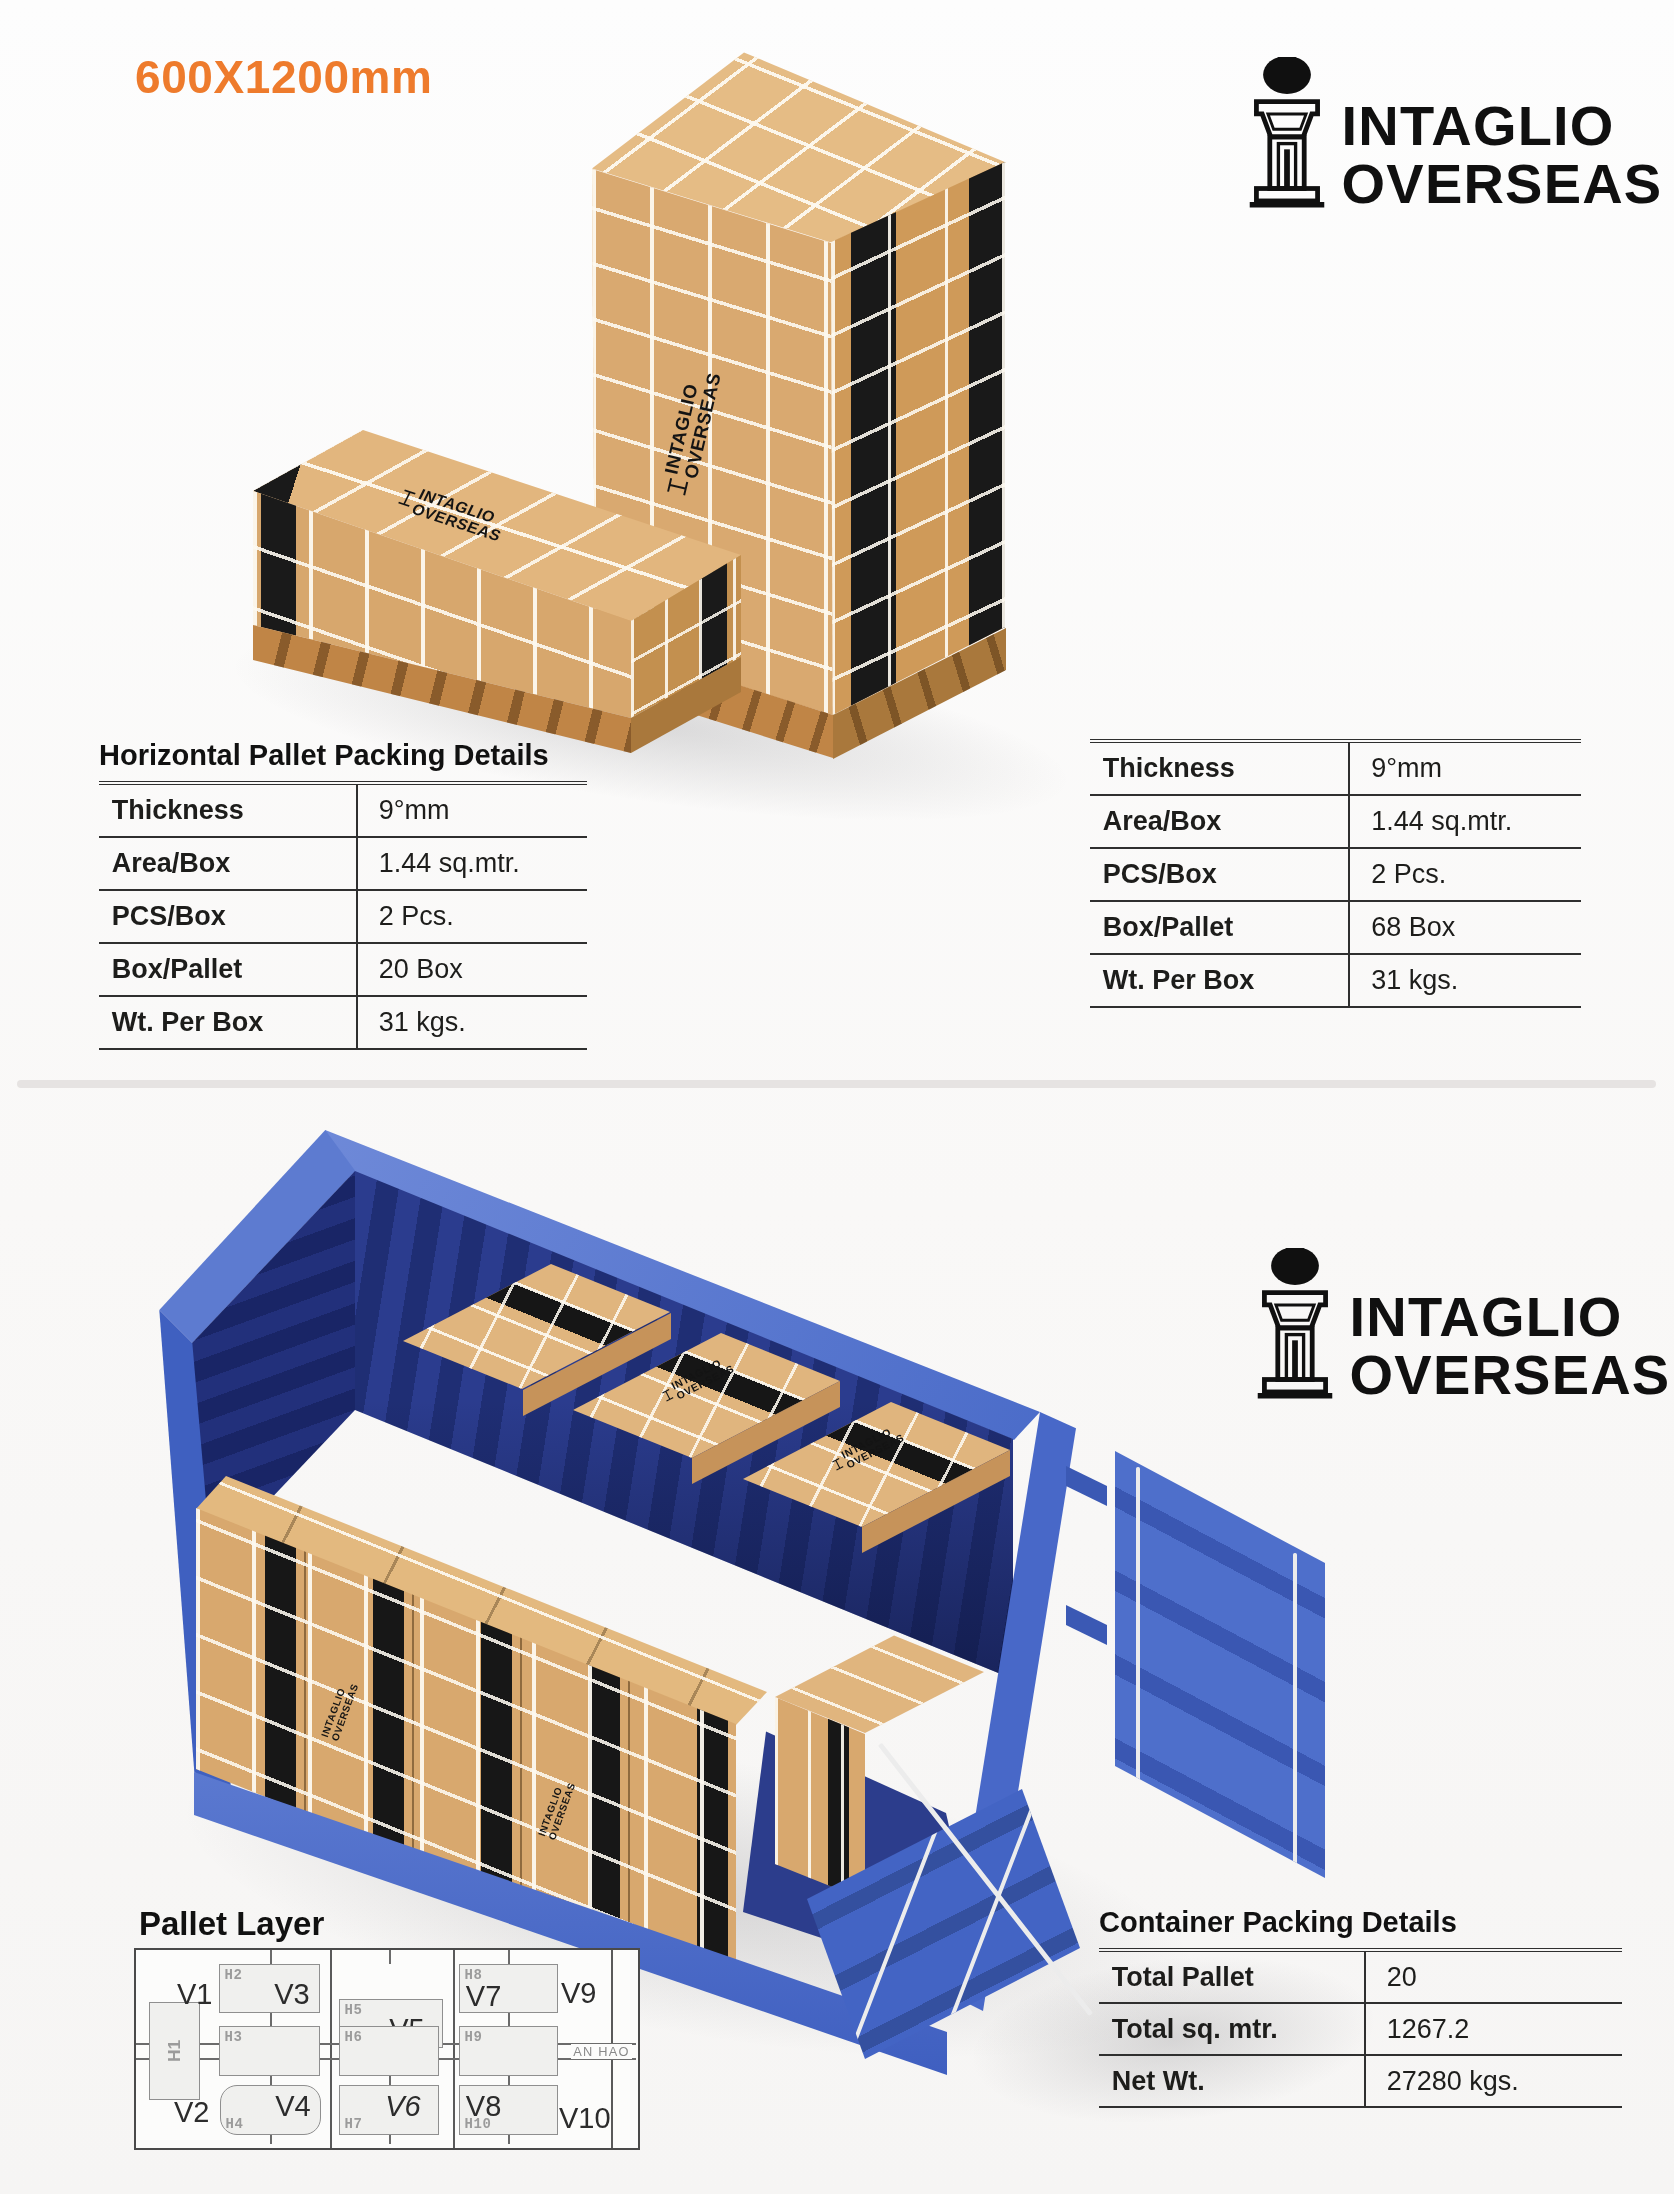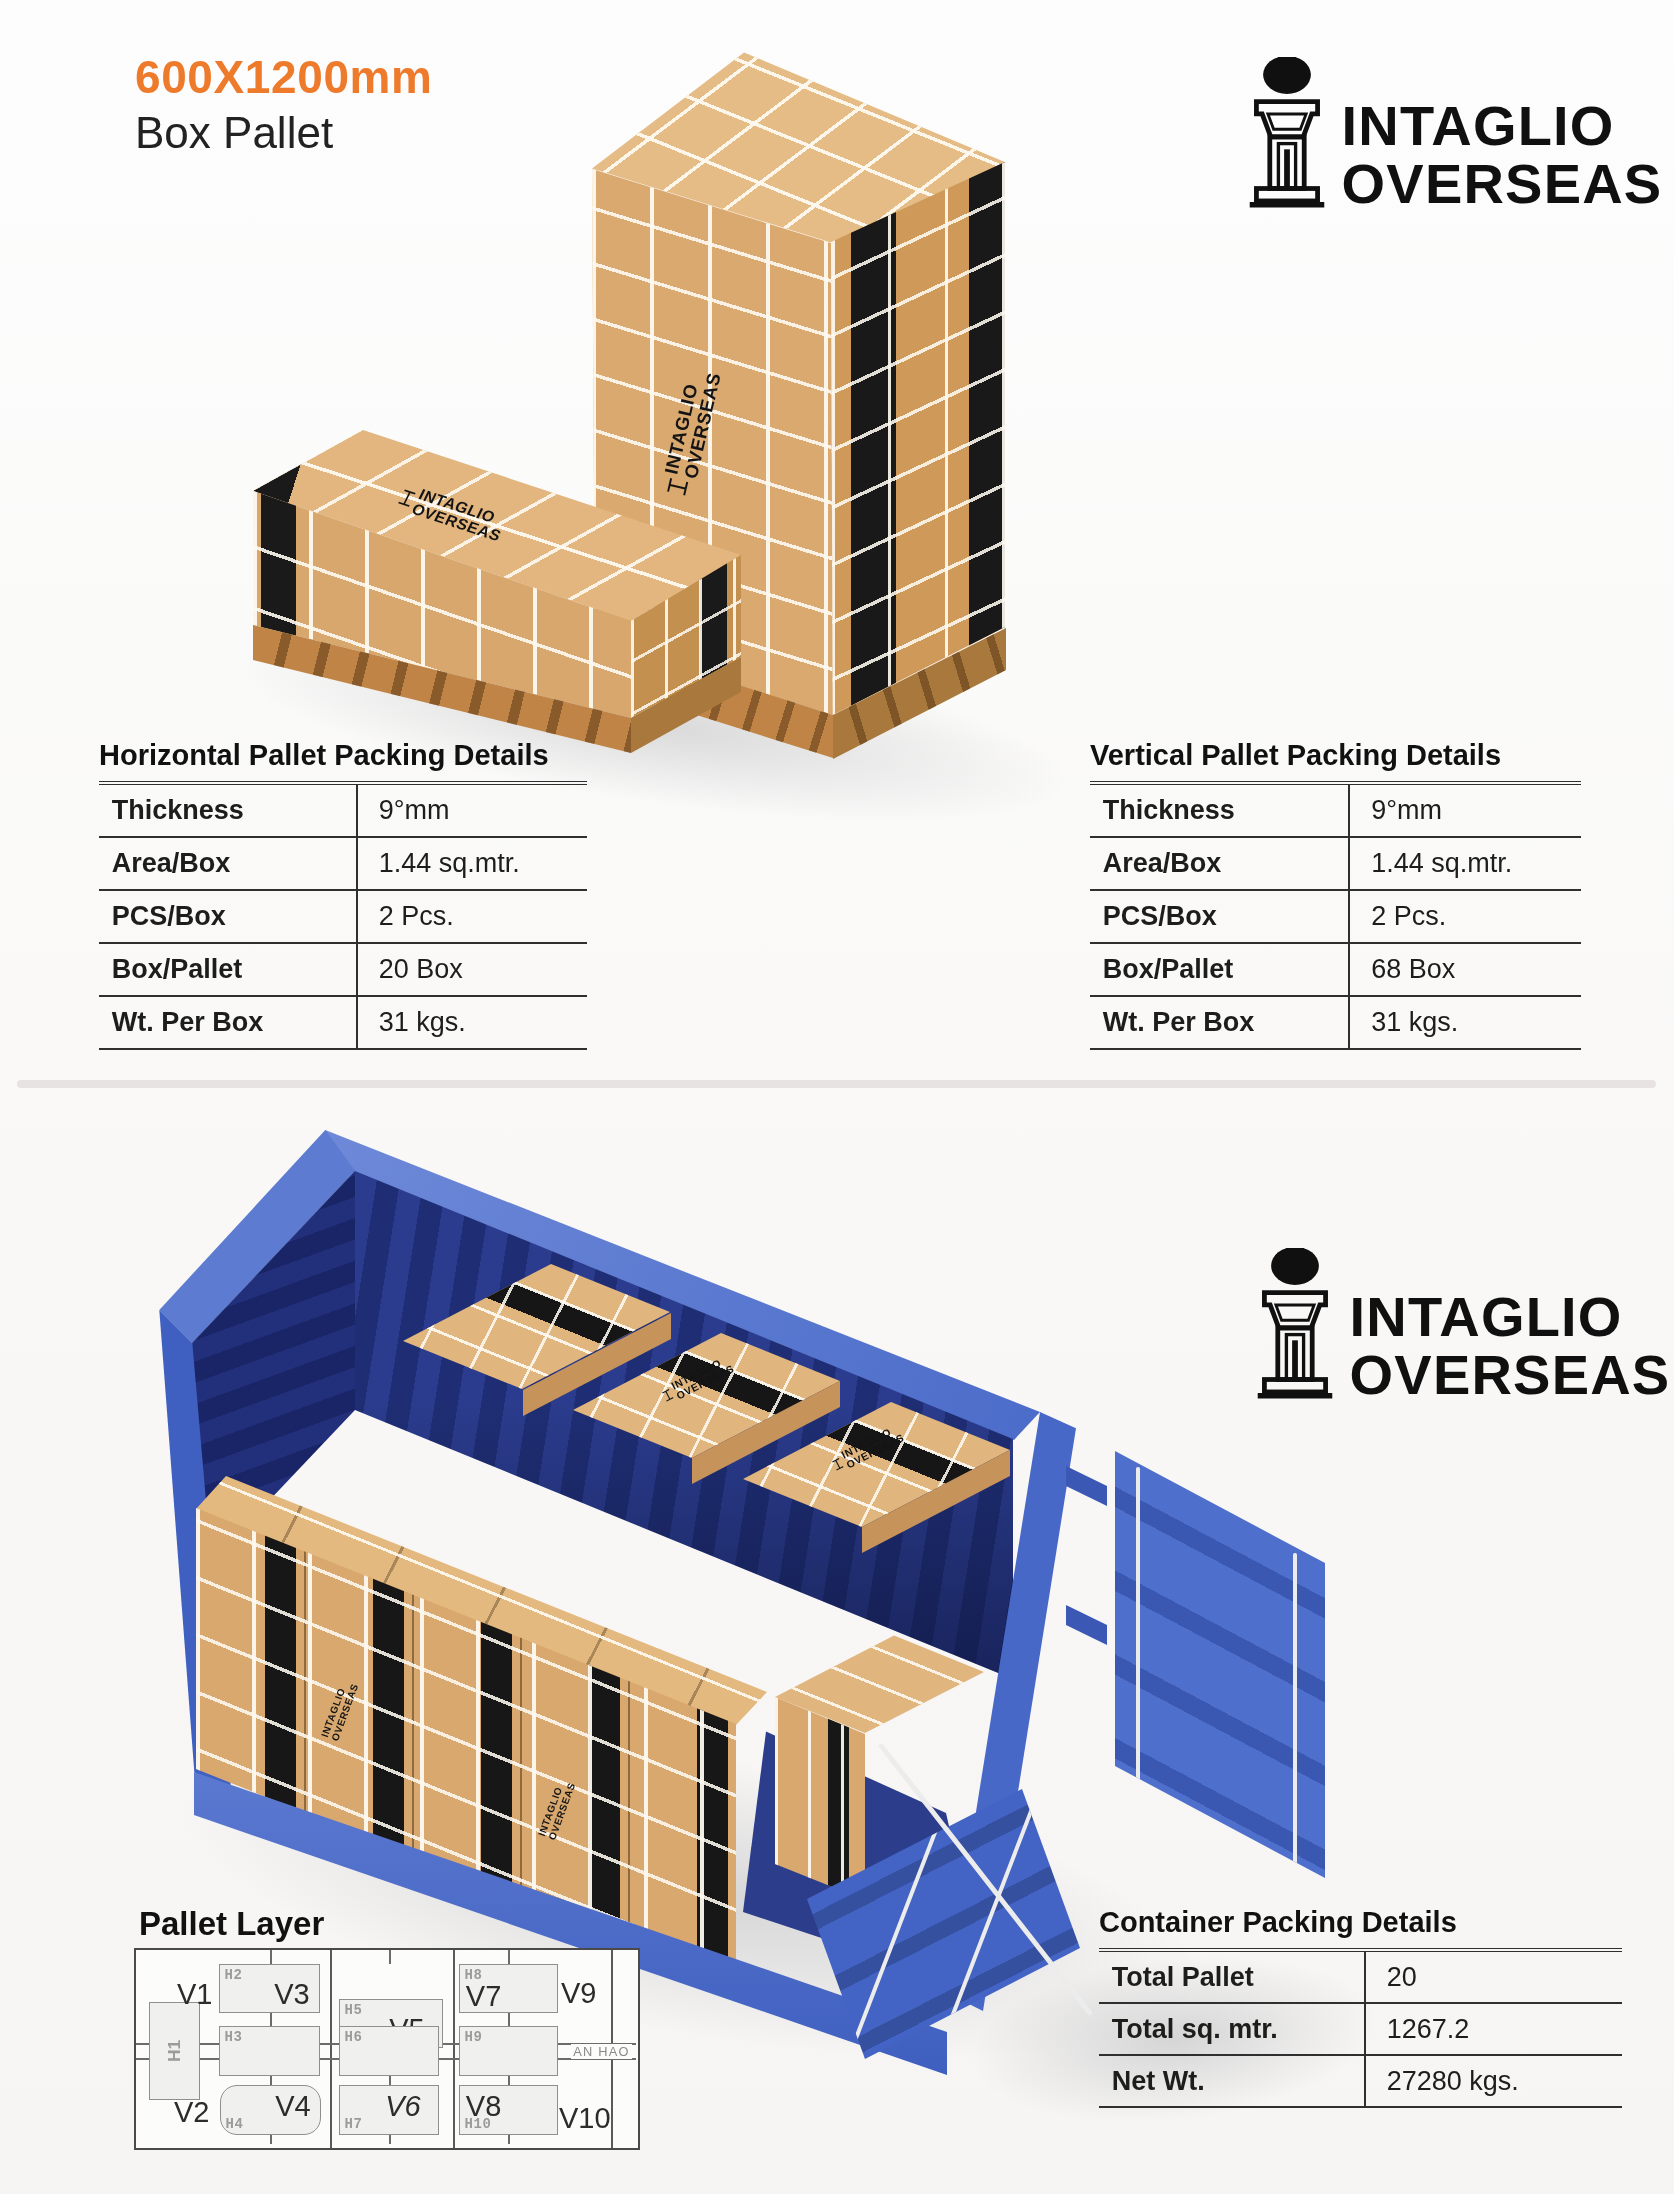--- a/index.html
+++ b/index.html
@@ -49,21 +49,20 @@
   .divider{position:absolute;background:#e6e3e2;border-radius:4.6px;}
   .rod{position:absolute;width:4.1px;background:#ececec;border-radius:1.7px;}
 </style>
 </head>
 <body>
 
 <div class="page">
 
   <div class="abs" style="left:135px;top:50px;">
     <div class="size-title">600X1200mm</div>
-    <div class="sub-title">Box Pallet</div>
   </div>
 
   <div class="logo" style="left:1244px;top:57px;">
     <svg class="logo-icon" viewBox="0 0 90 160">
       <ellipse cx="45" cy="17" rx="25" ry="20" fill="#101010"></ellipse>
       <path d="M13,45 h64 v13 h-6 l-9,24 h-34 l-9,-24 h-6 z" fill="none" stroke="#101010" stroke-width="5"></path>
       <path d="M25,58 h40 l-6,16 h-28 z" fill="none" stroke="#101010" stroke-width="3"></path>
       <rect x="27" y="82" width="36" height="54" fill="none" stroke="#101010" stroke-width="5"></rect>
       <rect x="36" y="89" width="18" height="47" fill="none" stroke="#101010" stroke-width="3.5"></rect>
       <rect x="42" y="95" width="6" height="41" fill="#101010"></rect>
@@ -171,21 +170,20 @@
           <div class="pt-val">20 Box</div>
         </div>
       <div class="pt-row">
           <div class="pt-lbl">Wt. Per Box</div>
           <div class="pt-val">31 kgs.</div>
         </div>
     </div>
   </div>
 
   <div class="ptable" style="left:1090px;top:739px;width:491px;">
-    <div class="pt-title">Vertical Pallet Packing Details</div>
     <div class="pt-grid">
       <div class="pt-row">
           <div class="pt-lbl">Thickness</div>
           <div class="pt-val">9°mm</div>
         </div>
       <div class="pt-row">
           <div class="pt-lbl">Area/Box</div>
           <div class="pt-val">1.44 sq.mtr.</div>
         </div>
       <div class="pt-row">

